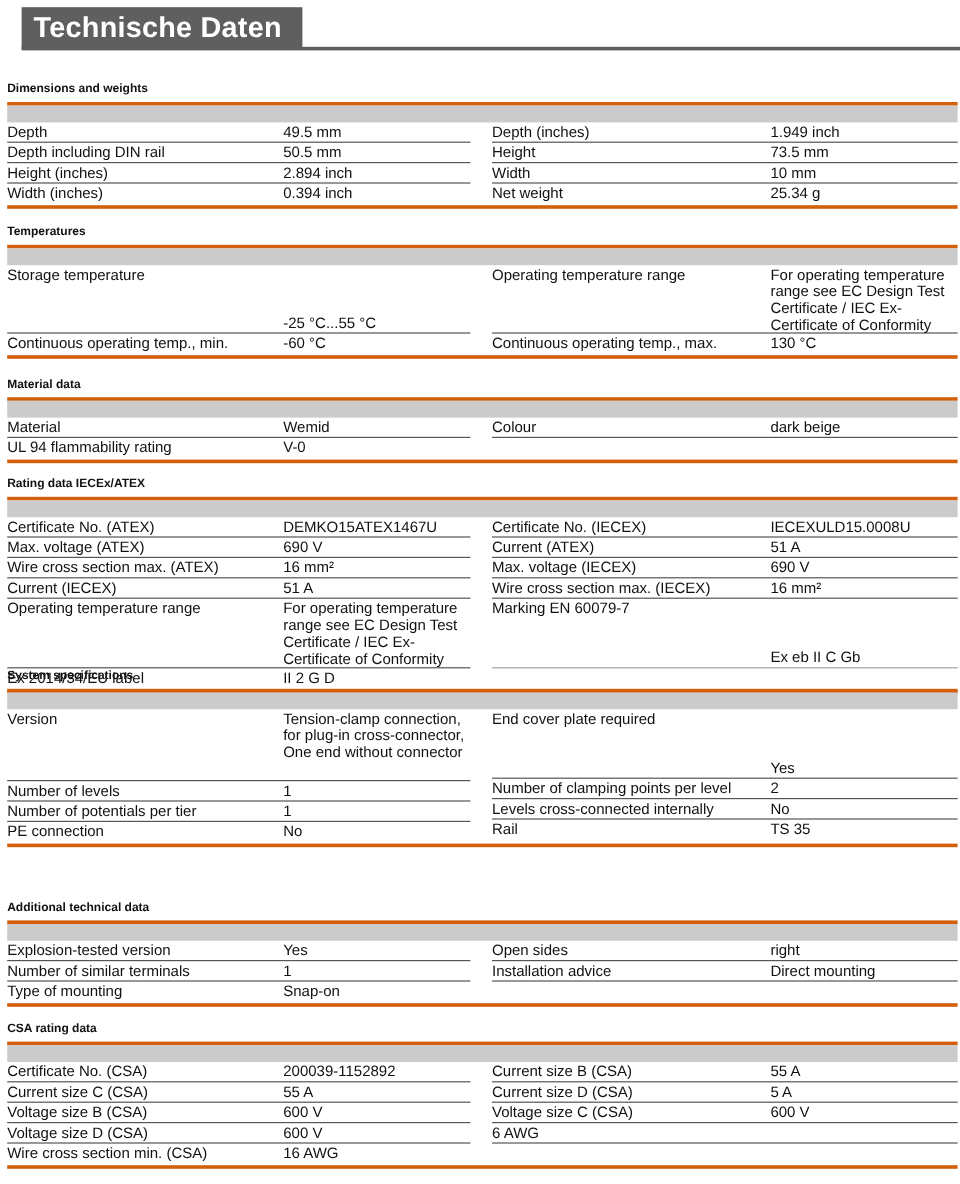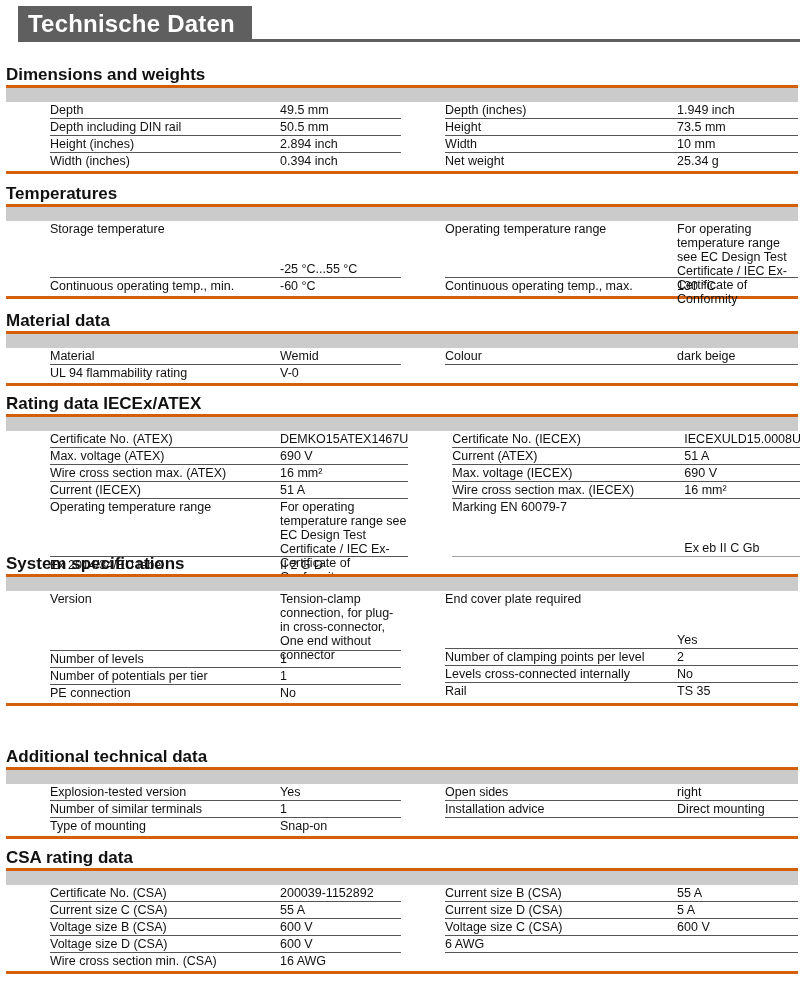--- a/index.html
+++ b/index.html
@@ -9,28 +9,28 @@
   .page-header { position: absolute; left: 18px; top: 6px; width: 792px; height: 37px; }
   .page-header .title-box {
     position: absolute; left: 0; top: 0; height: 35px; width: 234px;
     background: #5f5f5f; color: #fff; font-weight: bold; font-size: 24px;
     line-height: 35px; padding-left: 10px; letter-spacing: 0.2px;
   }
   .page-header .rule { position: absolute; left: 0; top: 33px; width: 792px; height: 3px; background: #5f5f5f; }
 
   .section { position: absolute; left: 6px; width: 792px; }
   .section h2 {
-    font-size: 17px; font-weight: bold; height: 19px; line-height: 17px; color: #111;
+    font-size: 10px; font-weight: bold; height: 19px; line-height: 17px; color: #111;
   }
   .section .orange { height: 3px; background: #d35f0a; }
   .section .grey { height: 14px; background: #cbcbcb; }
   .section .bottom-orange { height: 3px; background: #d35f0a; margin-top: 2px; }
 
   .cols { display: flex; justify-content: space-between; }
-  .col { width: 386px; margin-left: 44px; }
+  .col { width: 386px; }
   .col.right { width: 388px; }
   .row { display: flex; border-bottom: 1px solid #555; font-size: 12.5px; line-height: 14px; }
   .row:last-child { border-bottom: none; }
   .row.nb { border-bottom: none; }
   .row .lbl { width: 230px; padding-top: 1px; padding-bottom: 1px; }
   .row .val { flex: 1; padding-top: 1px; padding-bottom: 1px; }
   .row .val.bottom { display: flex; align-items: flex-end; }
   .col.right .row .lbl { width: 232px; }
 </style>
 </head>

